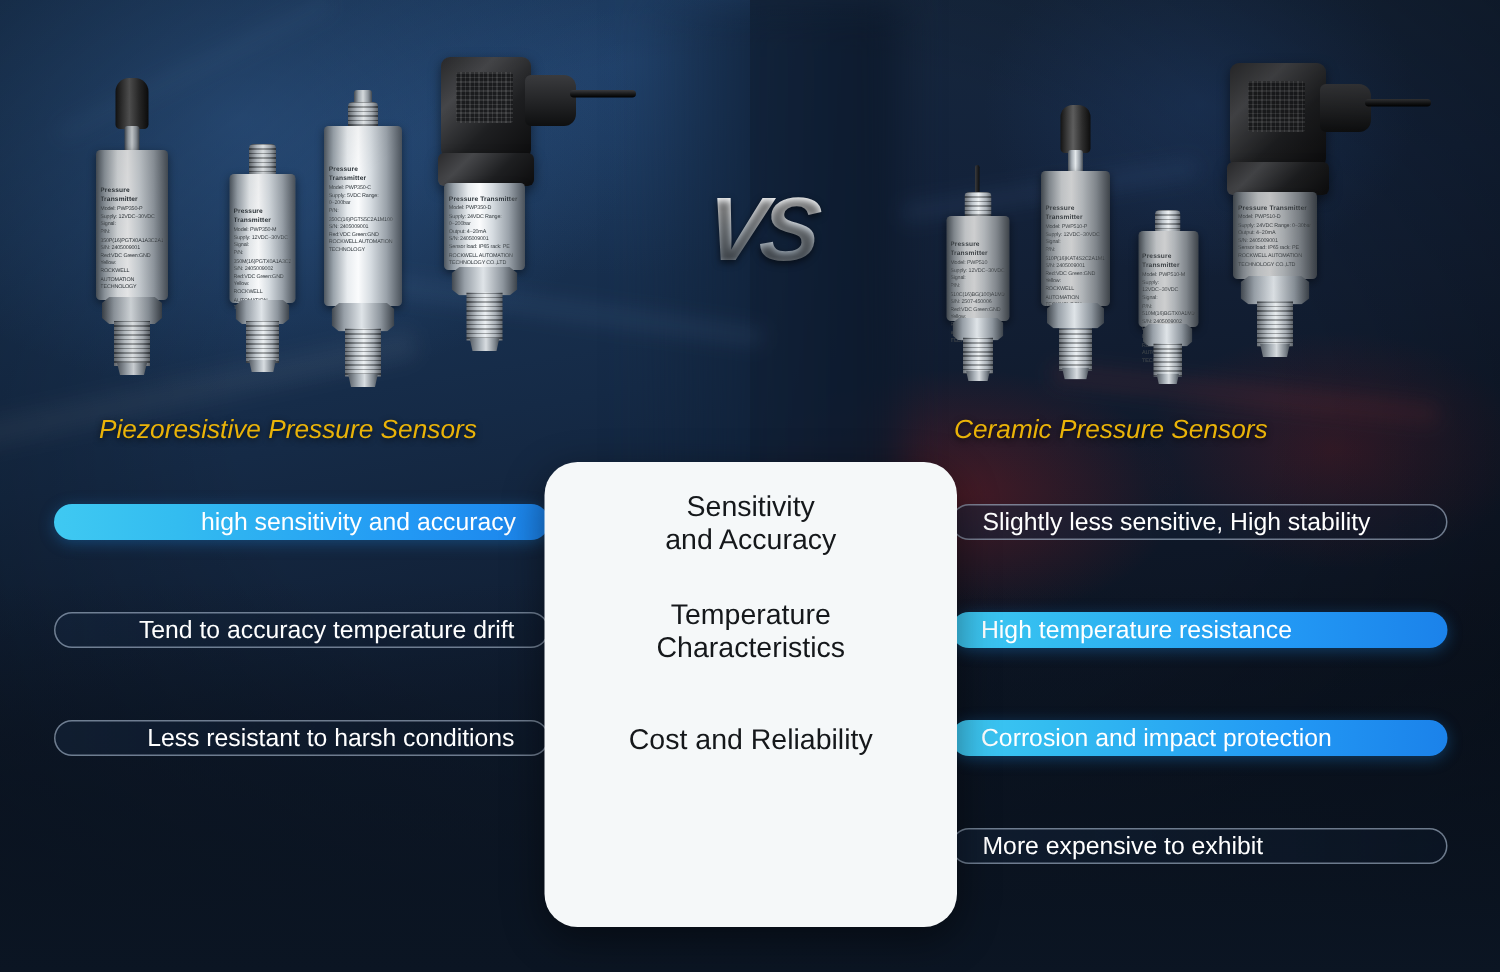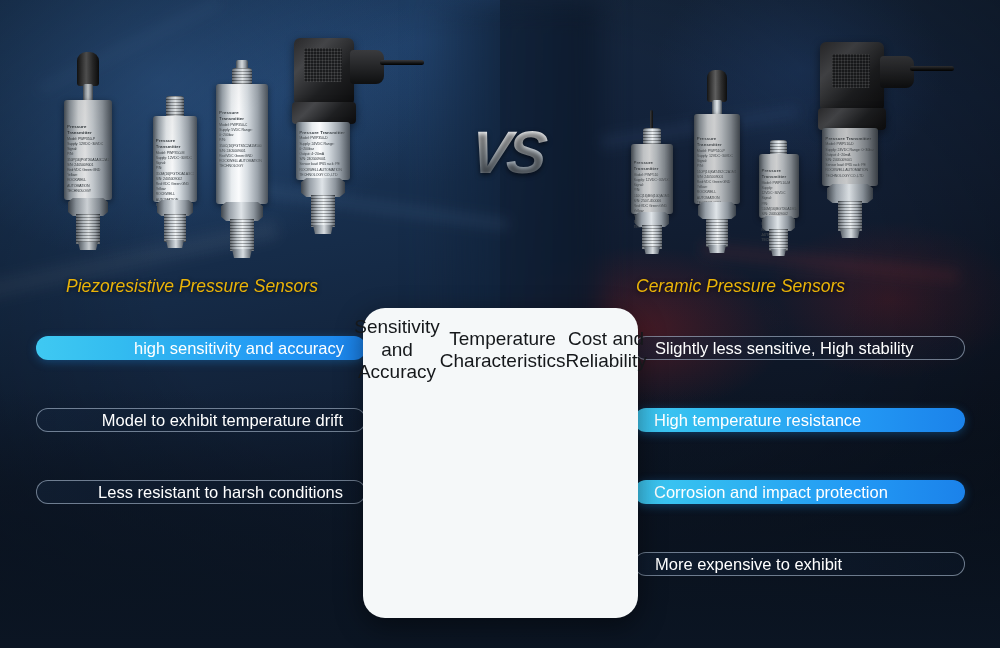--- a/index.html
+++ b/index.html
@@ -161,21 +161,21 @@
   .pill.right{left:634px;width:331px;justify-content:flex-start;padding-left:20px;box-sizing:border-box;}
   .pill.left.hi{background:linear-gradient(90deg,#3fc9f2 0%,#33bcf0 25%,#2298f4 72%,#1b82ea 100%);}
   .pill.right.hi{background:linear-gradient(90deg,#3fc9f2 0%,#33bcf0 20%,#2298f4 68%,#1b82ea 100%);}
   .pill-text{display:block;}
 
   
   #center-card{
     position:absolute;left:363px;top:308px;width:275px;height:310px;
     background:#f5f8f9;border-radius:22px;
     box-shadow:0 8px 28px rgba(0,0,0,.45);
-    display:flex;flex-direction:row;justify-content:center;
+    display:flex;flex-direction:column;
     padding:6px 10px 10px;box-sizing:border-box;
   }
   .cat{
     color:#15181b;font-size:19px;line-height:1.18;text-align:center;
     height:72px;display:flex;align-items:center;justify-content:center;
   }
 </style>
 </head>
 <body>
 
@@ -357,21 +357,21 @@
 
   <div id="vs">VS</div>
 
   <div class="caption" id="caption-left">Piezoresistive Pressure Sensors</div>
   <div class="caption" id="caption-right">Ceramic Pressure Sensors</div>
 
   <div class="pill left hi" style="top:336px;">
     <span class="pill-text">high sensitivity and accuracy</span>
   </div>
   <div class="pill left plain" style="top:408px;">
-    <span class="pill-text">Model to exhibit temperature drift</span>
+    <span class="pill-text">Tend to accuracy temperature drift</span>
   </div>
   <div class="pill left plain" style="top:480px;">
     <span class="pill-text">Less resistant to harsh conditions</span>
   </div>
 
   <div class="pill right hi" style="top:408px;">
     <span class="pill-text">High temperature resistance</span>
   </div>
   <div class="pill right plain" style="top:336px;">
     <span class="pill-text">Slightly less sensitive, High stability</span>

